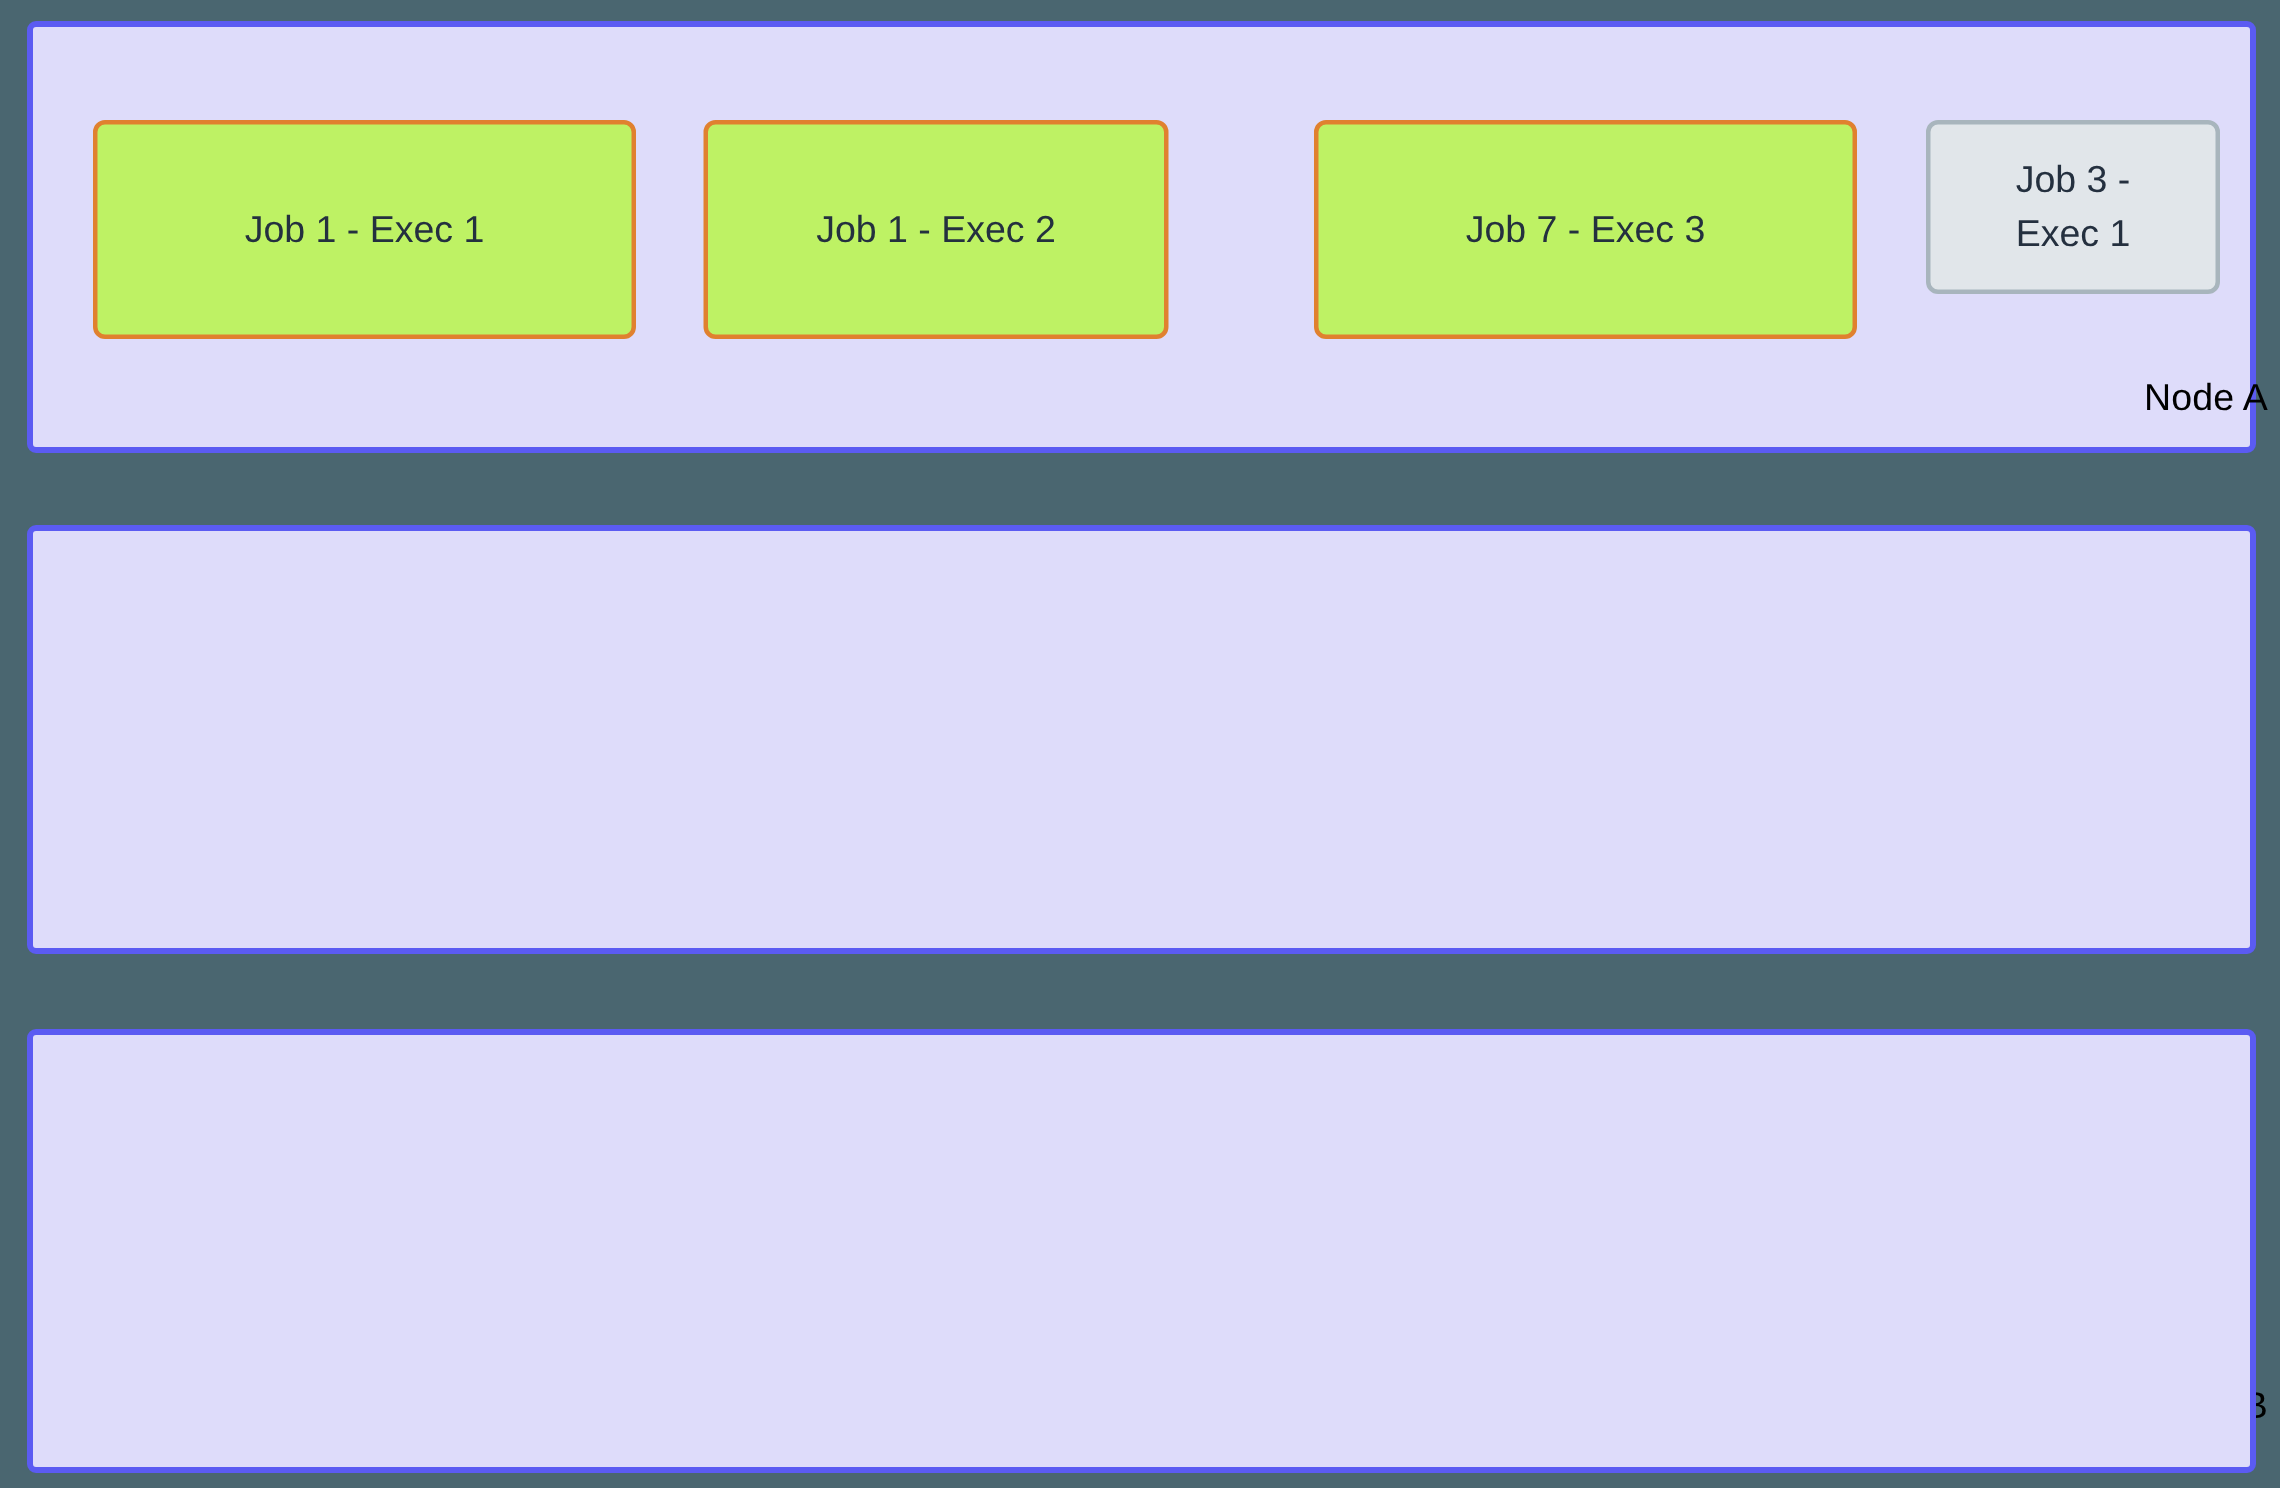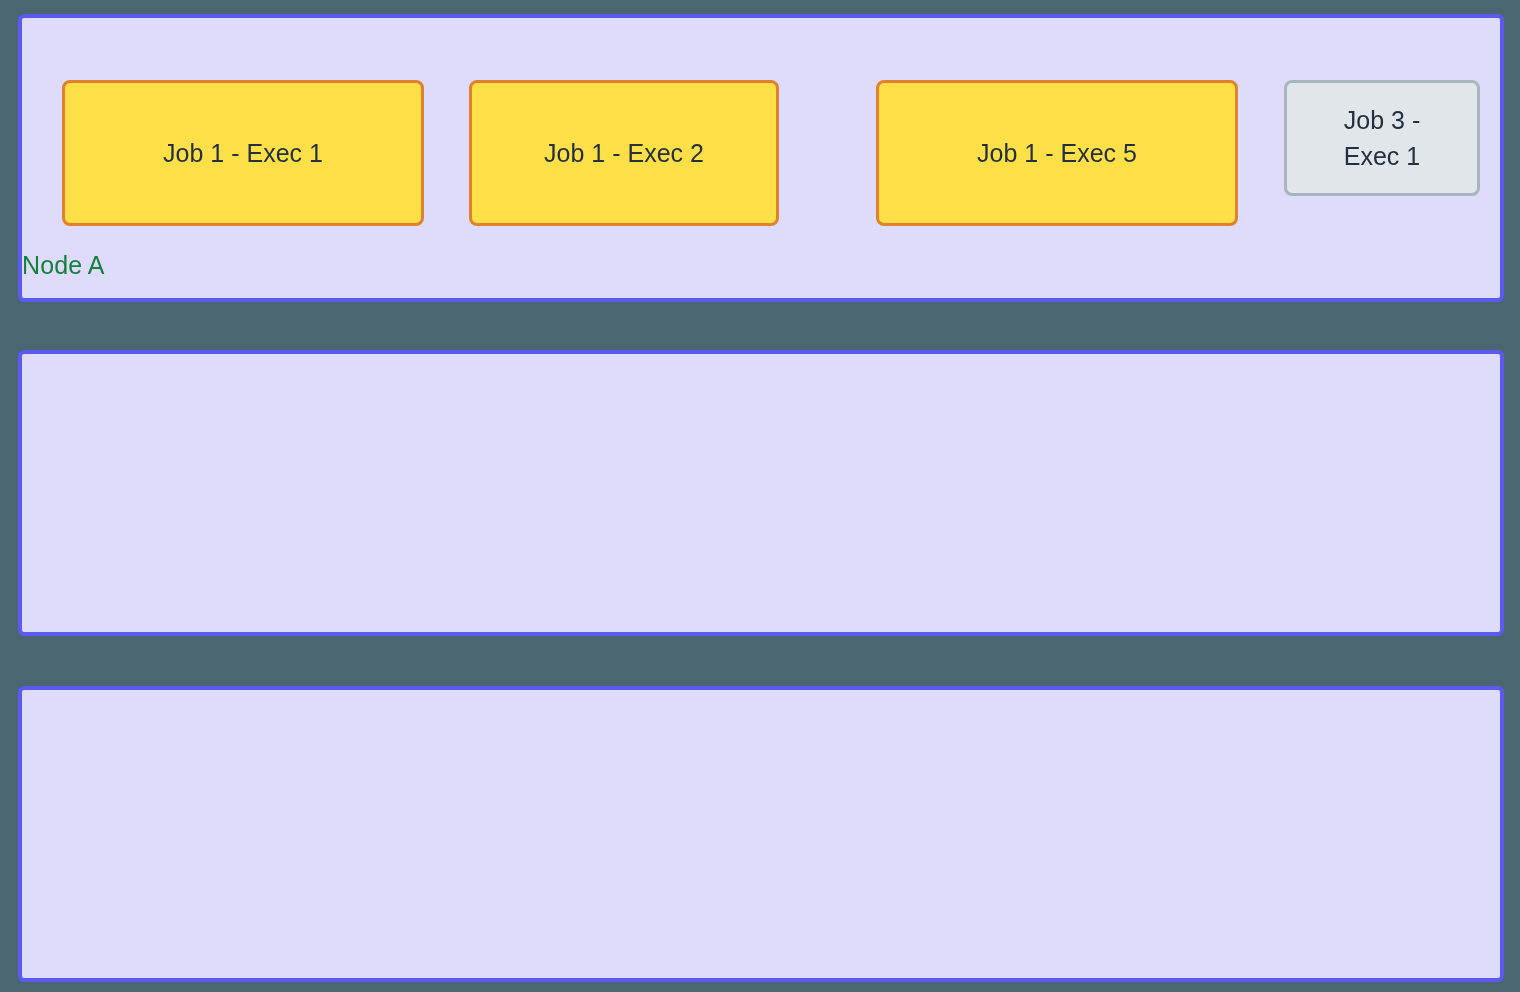--- a/index.html
+++ b/index.html
@@ -33,24 +33,24 @@
     border-radius: 6px;
   }
 
   #node-a { left: 18px;  top: 14px;  width: 1486px; height: 288px; }
   #node-b { left: 18px;  top: 350px; width: 1486px; height: 286px; }
   #node-c { left: 18px;  top: 686px; width: 1486px; height: 296px; }
 
   
   .node-label {
     position: absolute;
-    left: 0;
+    left: 12px;
     width: 100%;
-    text-align: left;
-    color: #15803d;
+    text-align: right;
+    color: #000000;
     font-size: 25px;
     line-height: 30px;
     letter-spacing: 0.1px;
     white-space: pre;
   }
   #node-a .node-label { top: 232px; }
   #node-b .node-label { top: 568px; }
 
   
   .exec-box {
@@ -64,21 +64,21 @@
     border-width: 3px;
     border-style: solid;
     color: #24303f;
     font-size: 25px;
     line-height: 36px;
     white-space: pre-line;
     padding: 4px 6px;
   }
 
   .exec-box.job1 {
-    background: #fde047;
+    background: #bef264;
     border-color: #e0812f;
   }
   .exec-box.job3 {
     background: #e1e6ea;
     border-color: #a8b5bd;
   }
 
   
   #box-a1 { left: 40px;   top: 62px; width: 362px; height: 146px; }
   #box-a2 { left: 447px;  top: 62px; width: 310px; height: 146px; }
@@ -94,21 +94,21 @@
 <body>
 
 <div id="diagram-root">
 
   <div class="node-panel" id="node-a">
 
     <div class="exec-box job1" id="box-a1">Job 1 - Exec 1</div>
 
     <div class="exec-box job1" id="box-a2">Job 1 - Exec 2</div>
 
-    <div class="exec-box job1" id="box-a3">Job 1 - Exec 5</div>
+    <div class="exec-box job1" id="box-a3">Job 7 - Exec 3</div>
 
     <div class="exec-box job3" id="box-a4">Job  3 -
 Exec 1</div>
 
     <div class="node-label">Node A</div>
   </div>
 
   <div class="node-panel" id="node-b">
 
     <div class="exec-box job1" id="box-b1">Job 1 - Exec 4</div>

